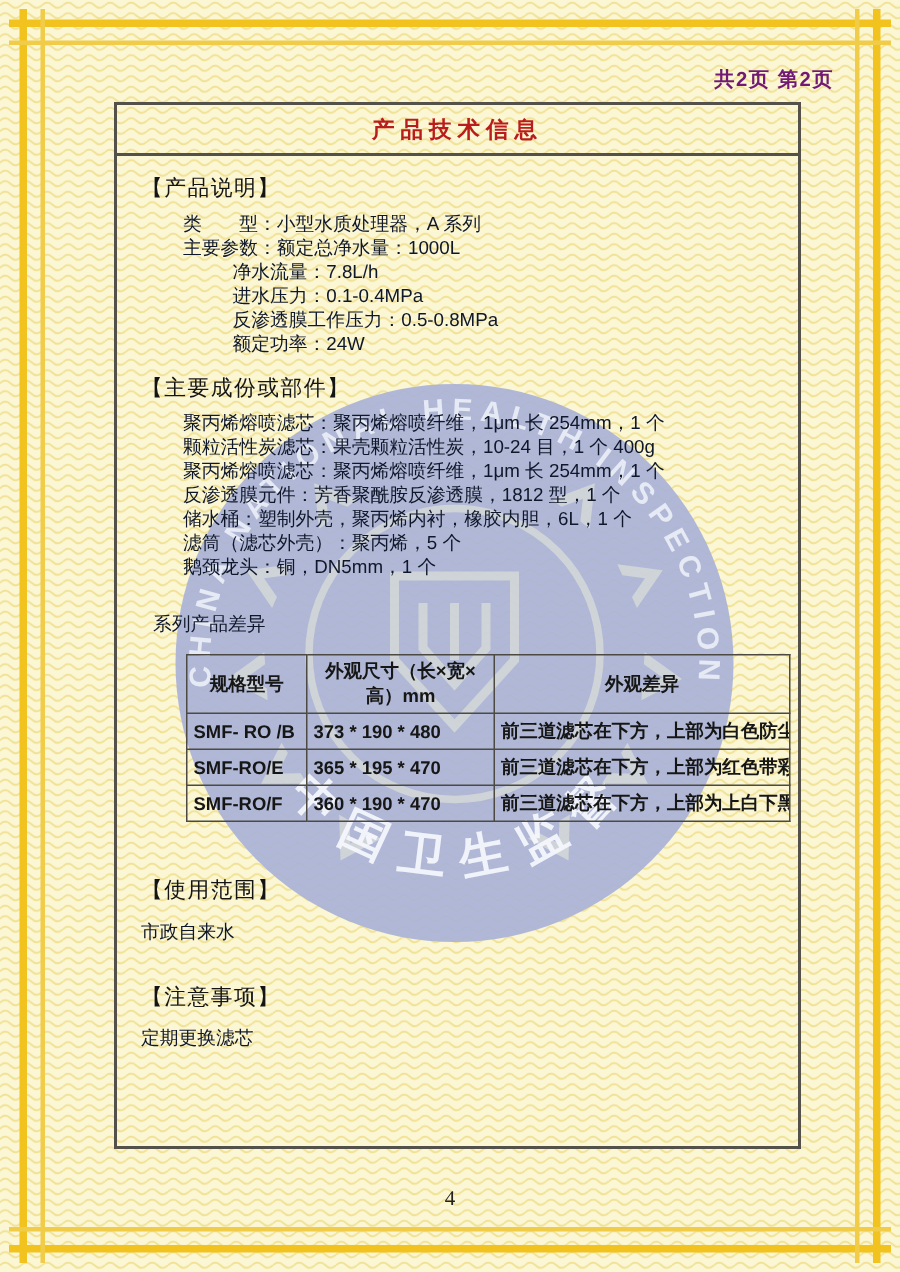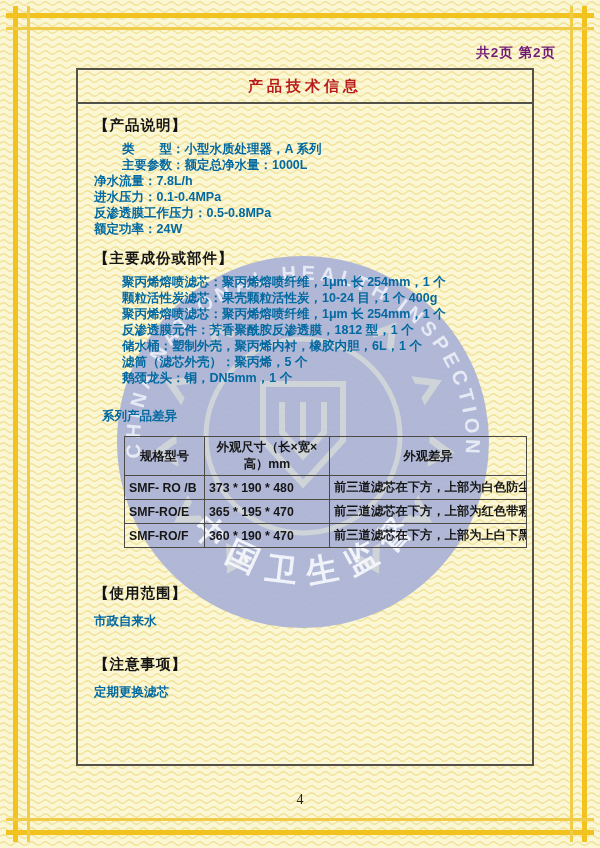--- a/index.html
+++ b/index.html
@@ -22,24 +22,24 @@
     position:absolute;left:76px;top:68px;width:458px;height:698px;
     border:2px solid #54514a;z-index:4;background:transparent;
     box-sizing:border-box;overflow:hidden;
   }
   .title-bar{
     height:32px;border-bottom:2px solid #54514a;
     display:flex;align-items:center;justify-content:center;
     font-size:15px;font-weight:bold;letter-spacing:4px;color:#b91c1c;
   }
   .body-pad{padding:0 16px;}
-  .sec-heading{font-size:14.5px;font-weight:bold;letter-spacing:1px;color:#141414;}
-  .line{font-size:12.5px;font-weight:700;line-height:16px;color:#0369a1;}
+  .sec-heading{font-size:14.5px;font-weight:normal;letter-spacing:1px;color:#141414;}
+  .line{font-size:12.5px;font-weight:400;line-height:16px;color:#0f172a;}
   .indent1{margin-left:28px;}
-  .indent2{}
+  .indent2{margin-left:61px;}
   .para{font-size:12.5px;font-weight:600;line-height:16.5px;color:#1b1b1b;}
   
   table.spec{
     border-collapse:collapse;margin-left:30px;margin-top:12px;
     width:402px;table-layout:fixed;
   }
   table.spec th,table.spec td{
     border:1.5px solid #4c4a42;font-size:12.3px;font-weight:600;
     padding:2px 4px;color:#161616;background:transparent;
   }

